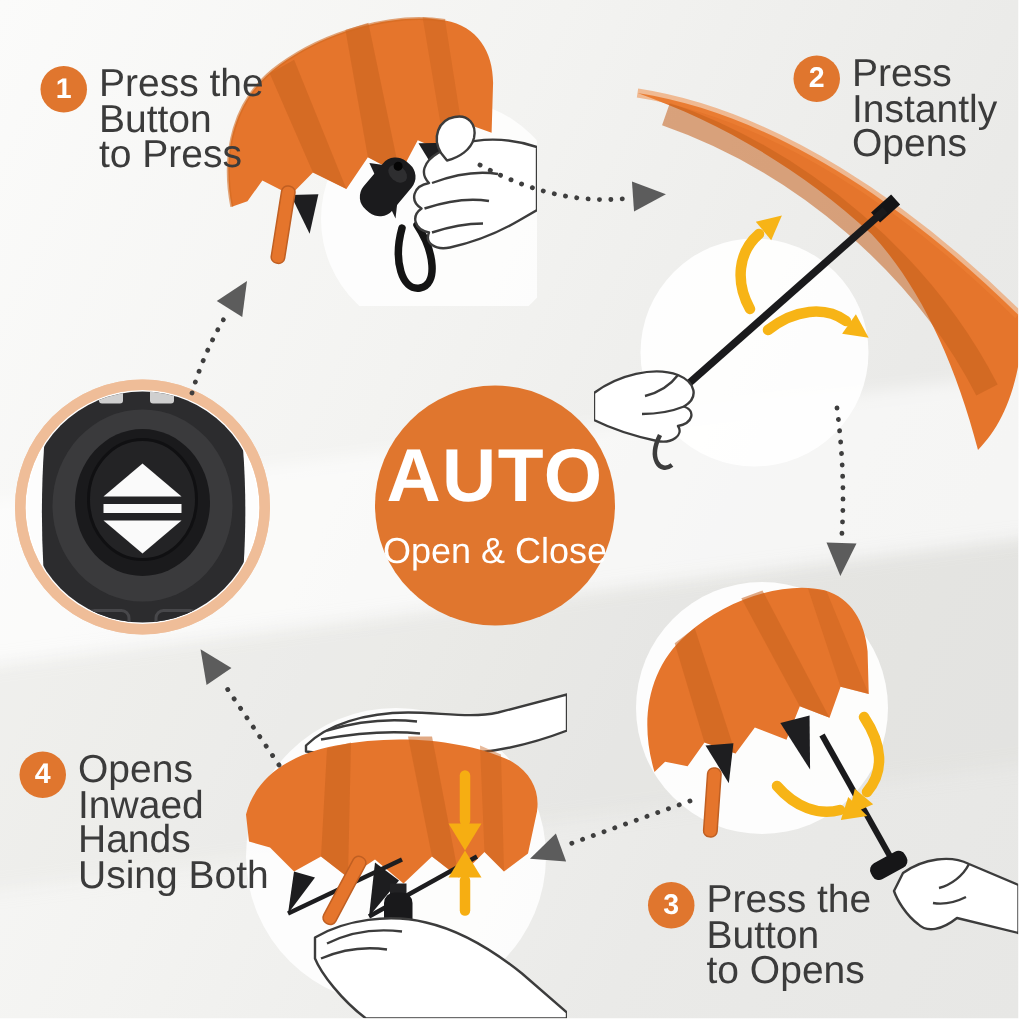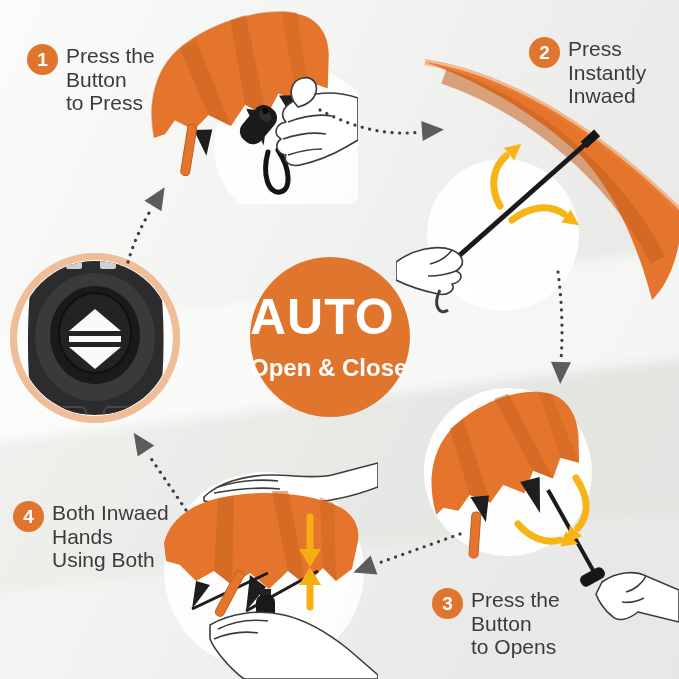--- a/index.html
+++ b/index.html
@@ -12,30 +12,30 @@
   .band-light{top:290px;left:-80px;width:860px;height:110px;background:rgba(255,255,255,.55);transform:rotate(-7deg);filter:blur(5px);}
   .band-shade{top:400px;left:-80px;width:860px;height:150px;background:rgba(205,205,200,.18);transform:rotate(-7deg);filter:blur(6px);}
   .abs{position:absolute;}
   .step-label{display:flex;align-items:flex-start;gap:8px;}
   .badge{
     width:31px;height:31px;border-radius:50%;
     background:var(--accent-orange,#E0762E);
     color:#fff;font-weight:bold;font-size:19px;
     display:flex;align-items:center;justify-content:center;flex:0 0 auto;
   }
-  .step-text{font-size:21px;line-height:23.5px;color:var(--text-dark,#3B3B3B);}
+  .step-text{font-size:26px;line-height:23.5px;color:var(--text-dark,#3B3B3B);}
   .step-text span{display:block;}
   .auto-circle{
     width:160px;height:160px;border-radius:50%;
     background:var(--accent-orange,#DF772E);
-    display:flex;flex-direction:column;align-items:flex-start;justify-content:center;
+    display:flex;flex-direction:column;align-items:center;justify-content:center;
     color:#fff;text-align:center;
   }
   .auto-main{font-size:50px;font-weight:bold;letter-spacing:1px;line-height:50px;}
-  .auto-sub{font-size:24px;font-weight:bold;margin-top:12px;}
+  .auto-sub{font-size:24px;font-weight:normal;margin-top:12px;}
   svg{display:block;}
 </style>
 </head>
 <body>
 
 <div id="stage">
 
   <div class="bg-band band-light"></div>
   <div class="bg-band band-shade"></div>
 
@@ -217,35 +217,35 @@
       <span>Button</span>
       <span>to Press</span>
     </div>
   </div>
 
   <div class="abs step-label" style="left:529px;top:37px;width:145px">
     <div class="badge">2</div>
     <div class="step-text">
       <span>Press</span>
       <span>Instantly</span>
-      <span>Inwaed</span>
+      <span>Opens</span>
     </div>
   </div>
 
   <div class="abs step-label" style="left:432px;top:588px;width:150px">
     <div class="badge">3</div>
     <div class="step-text">
       <span>Press the</span>
       <span>Button</span>
       <span>to Opens</span>
     </div>
   </div>
 
   <div class="abs step-label" style="left:13px;top:501px;width:170px">
     <div class="badge">4</div>
     <div class="step-text">
-      <span>Both Inwaed</span>
+      <span>Opens Inwaed</span>
       <span>Hands</span>
       <span>Using Both</span>
     </div>
   </div>
 
 </div>
 
 </body></html>

